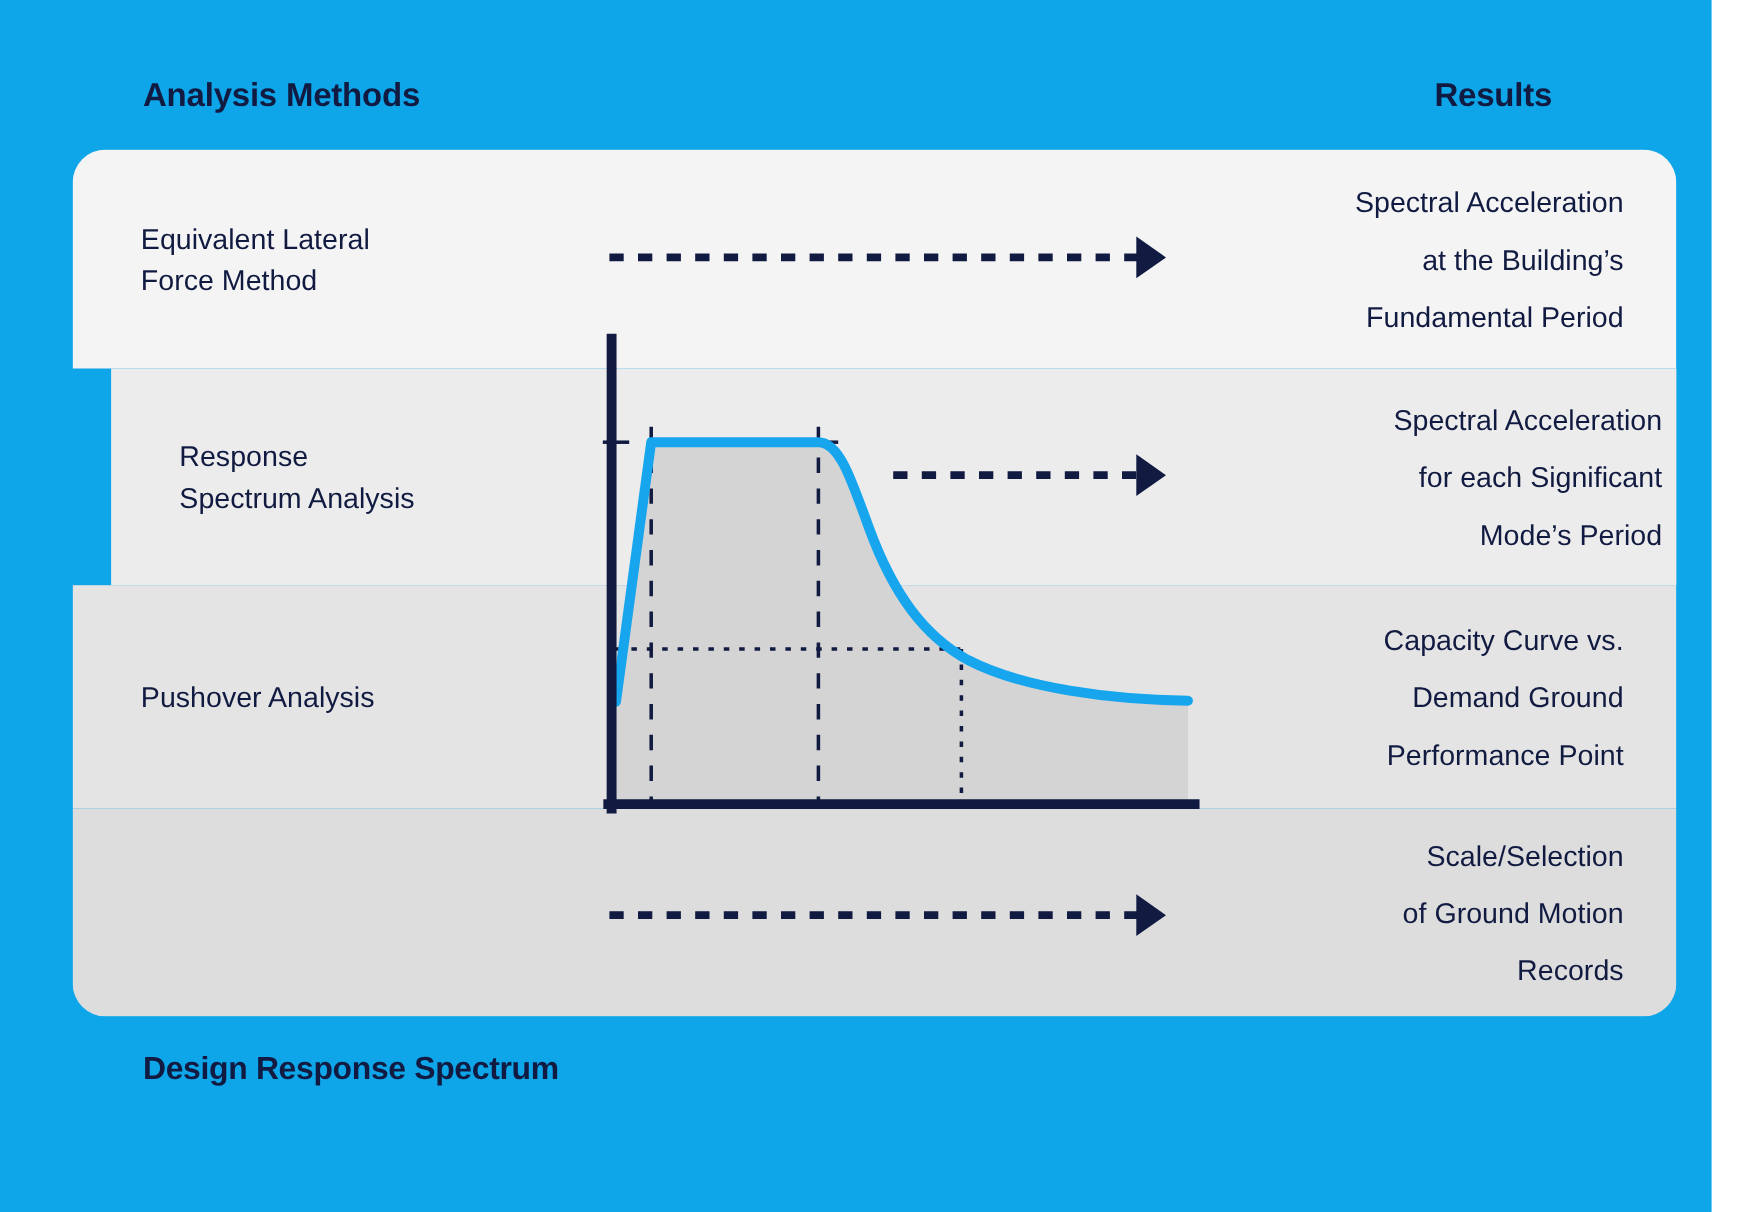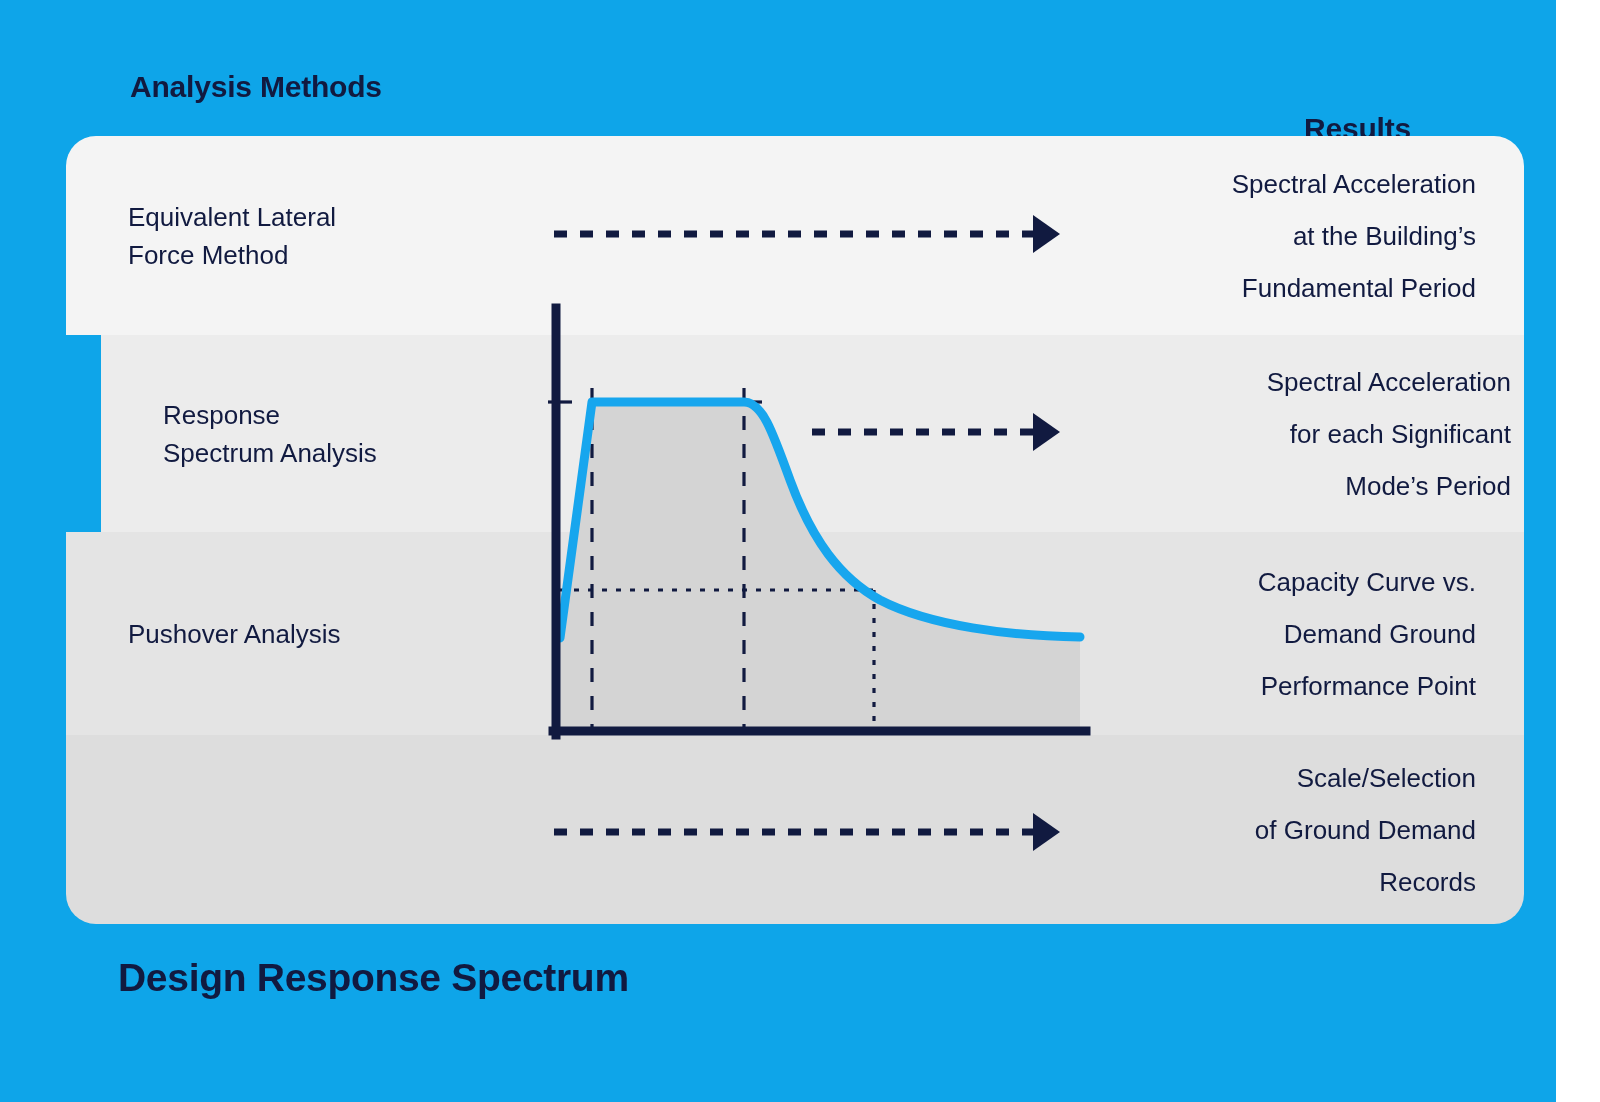--- a/index.html
+++ b/index.html
@@ -22,21 +22,21 @@
   
   .col-header {
     position: absolute;
     font-size: 30px;
     font-weight: 700;
     color: #111a40;
     letter-spacing: -0.2px;
     line-height: 1;
   }
   #header-analysis-methods { left: 130px; top: 72px; text-align: left; }
-  #header-results { right: 145px; top: 72px; text-align: right; margin-top: 42px; }
+  #header-results { right: 145px; top: 72px; text-align: right; }
 
   
   #rows-card {
     position: absolute;
     left: 66px;
     top: 136px;
     width: 1438px;
     height: 788px;
     border-radius: 30px;
     overflow: hidden;
@@ -88,23 +88,23 @@
     left: 0;
     top: 0;
     width: 1600px;
     height: 1102px;
     pointer-events: none;
   }
 
   
   #chart-caption {
     position: absolute;
-    left: 118px;
+    left: 130px;
     top: 955px;
-    font-size: 39px;
+    font-size: 29px;
     font-weight: 700;
     color: #111a40;
     letter-spacing: -0.3px;
     line-height: 1.2;
   }
 </style>
 </head>
 <body>
 
 <div id="page">
@@ -139,21 +139,21 @@
         <div class="method-label">Pushover Analysis</div>
         <div class="result-label">Capacity Curve vs.
 Demand Ground
 Performance Point</div>
       </div>
     </div>
 
     <div class="row-band r3">
       <div class="band-text-wrap">
         <div class="result-label">Scale/Selection
-of Ground Demand
+of Ground Motion
 Records</div>
       </div>
     </div>
   </div>
 
   <svg id="chart-overlay" viewBox="0 0 1600 1102" width="1600" height="1102">
 
     <path fill="#d4d4d4" stroke="none" d="M 560,638
              L 592,402
              L 744,402

